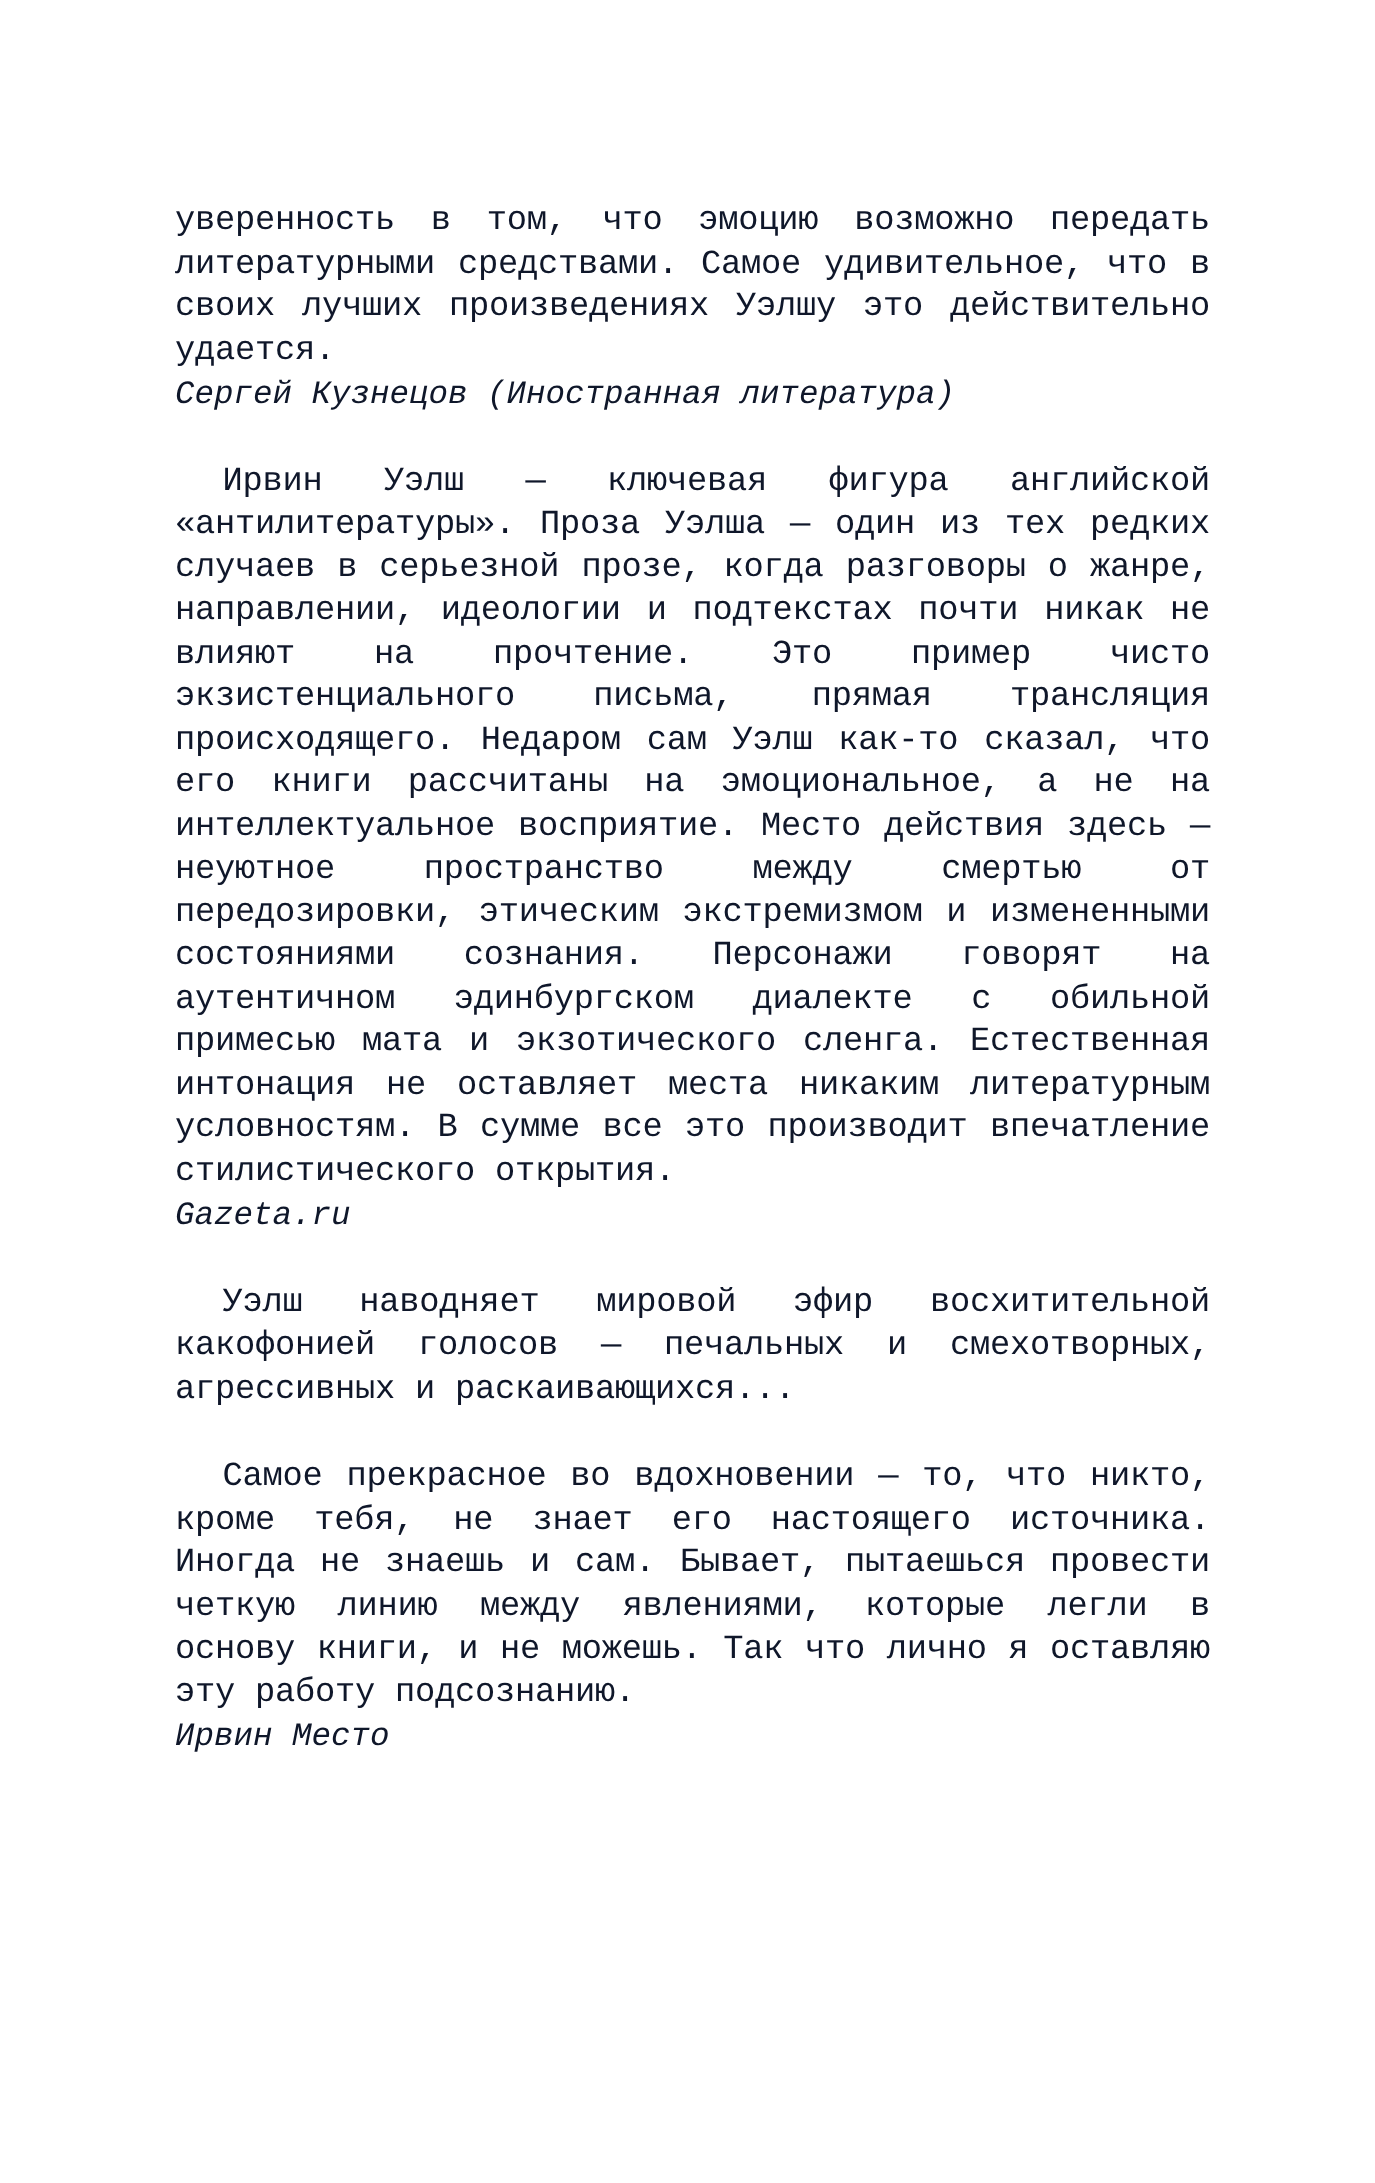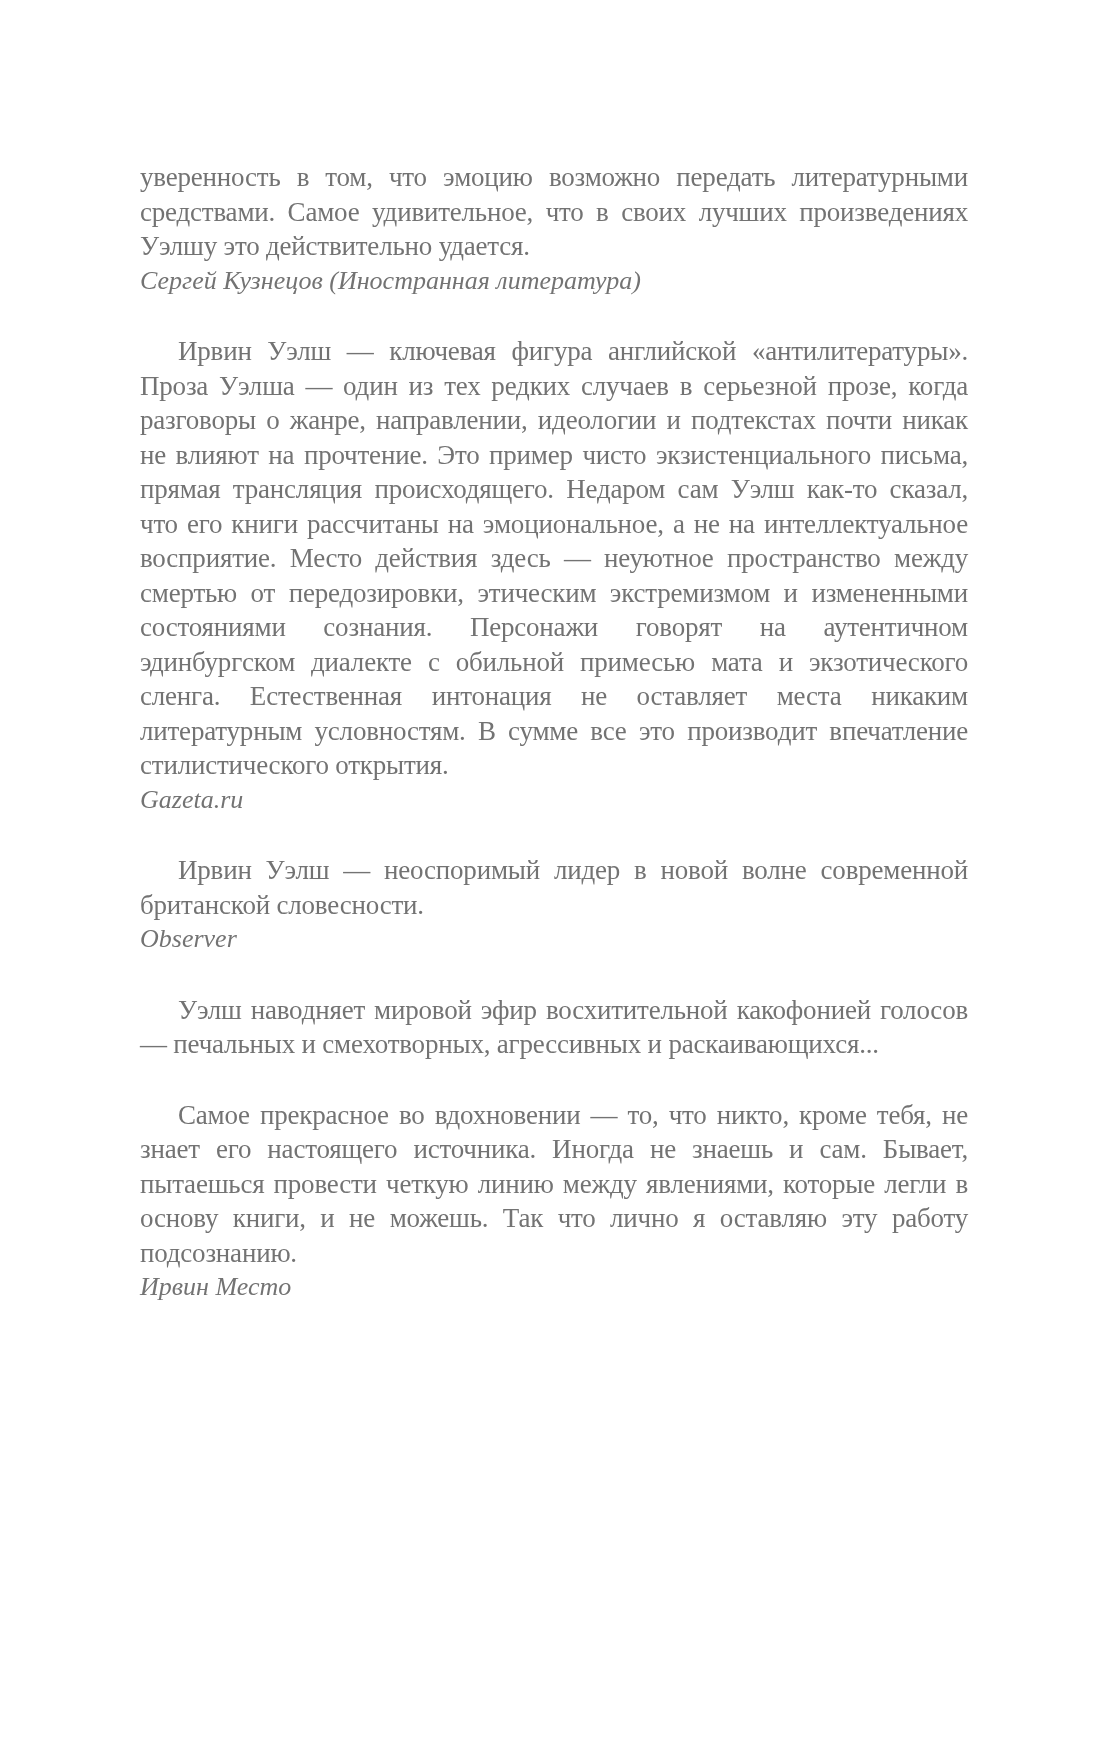--- a/index.html
+++ b/index.html
@@ -5,22 +5,22 @@
   html, body {
     margin: 0;
     padding: 0;
     background: #ffffff;
   }
   .page {
     position: relative;
     width: 1100px;
     height: 1644px;
     background: #ffffff;
-    font-family: Liberation Serif, serif;
-    color: #737373;
+    font-family: Liberation Mono, monospace;
+    color: #0f172a;
     overflow: hidden;
   }
   .text-block {
     position: absolute;
     left: 140px;
     top: 160px;
     width: 828px;
   }
   .quote-block {
     margin: 0 0 26px 0;
@@ -52,24 +52,20 @@
     <div class="quote-block">
       <p class="para">уверенность в том, что эмоцию возможно передать литературными средствами. Самое удивительное, что в своих лучших произведениях Уэлшу это действительно удается.</p>
       <p class="attribution">Сергей Кузнецов (Иностранная литература)</p>
     </div>
 
     <div class="quote-block">
       <p class="para indented">Ирвин Уэлш — ключевая фигура английской «антилитературы». Проза Уэлша — один из тех редких случаев в серьезной прозе, когда разговоры о жанре, направлении, идеологии и подтекстах почти никак не влияют на прочтение. Это пример чисто экзистенциального письма, прямая трансляция происходящего. Недаром сам Уэлш как-то сказал, что его книги рассчитаны на эмоциональное, а не на интеллектуальное восприятие. Место действия здесь — неуютное пространство между смертью от передозировки, этическим экстремизмом и измененными состояниями сознания. Персонажи говорят на аутентичном эдинбургском диалекте с обильной примесью мата и экзотического сленга. Естественная интонация не оставляет места никаким литературным условностям. В сумме все это производит впечатление стилистического открытия.</p>
       <p class="attribution">Gazeta.ru</p>
     </div>
 
-    <div class="quote-block">
-      <p class="para indented">Ирвин Уэлш — неоспоримый лидер в новой волне современной британской словесности.</p>
-      <p class="attribution">Observer</p>
-    </div>
 
 
     <div class="quote-block">
       <p class="para indented">Уэлш наводняет мировой эфир восхитительной какофонией голосов — печальных и смехотворных, агрессивных и раскаивающихся...</p>
     </div>
 
     <div class="quote-block">
       <p class="para indented">Самое прекрасное во вдохновении — то, что никто, кроме тебя, не знает его настоящего источника. Иногда не знаешь и сам. Бывает, пытаешься провести четкую линию между явлениями, которые легли в основу книги, и не можешь. Так что лично я оставляю эту работу подсознанию.</p>
       <p class="attribution">Ирвин Место</p>
     </div>

